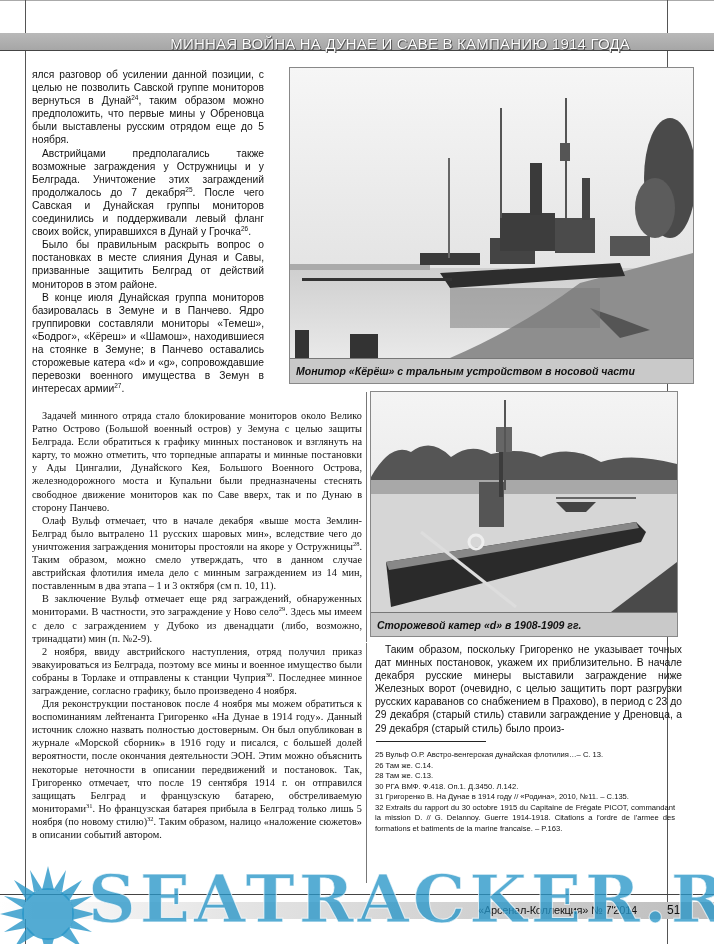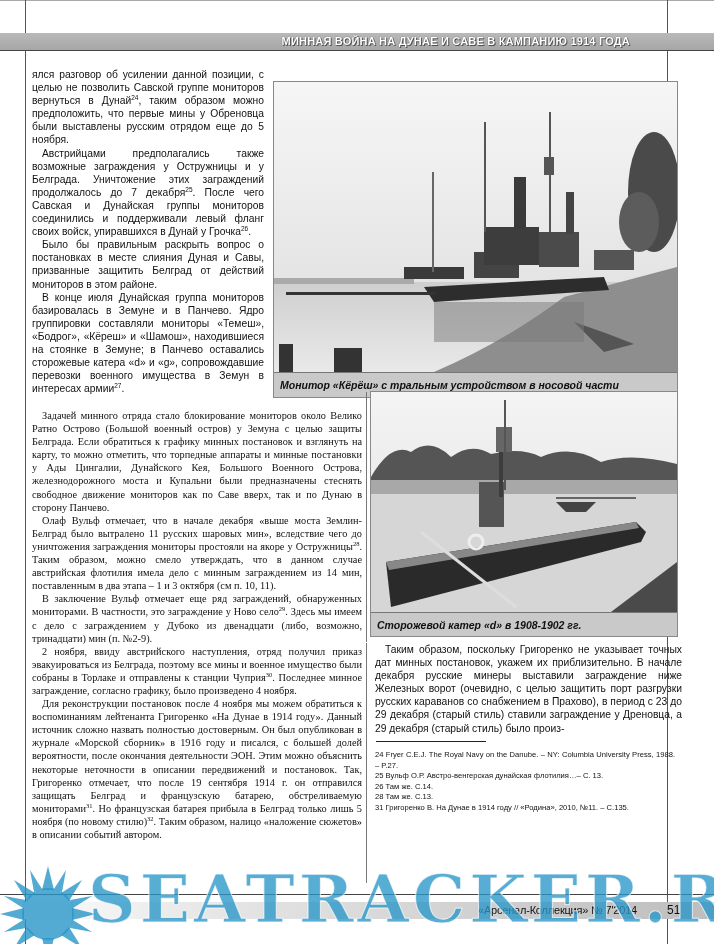--- a/index.html
+++ b/index.html
@@ -12,22 +12,22 @@
     .vline.left { left: 25px; }
     .vline.right { left: 667px; }
     .hline-top { position: absolute; left: 0; right: 0; top: 0; height: 1px; background: #aaa; }
     .header-band {
       position: absolute; left: 0; right: 0; top: 33px; height: 17px;
       background: linear-gradient(#b9b9b9, #a6a6a6);
       border-bottom: 1px solid #444;
     }
     .header-title {
       position: absolute; right: 84px; top: 35px;
-      font-family: "Liberation Sans", sans-serif; font-weight: bold;
-      font-size: 11px; color: #fff; letter-spacing: 0.2px;
+      font-family: "Liberation Sans", sans-serif; font-weight: normal;
+      font-size: 15px; color: #fff; letter-spacing: 0.2px;
       text-shadow: 0 0 1px #333, 1px 1px 0 #555;
       white-space: nowrap;
     }
     .col { position: absolute; font-size: 10.3px; line-height: 13.1px; text-align: justify; }
     .col p { margin: 0; text-indent: 10px; }
     .col p.noindent { text-indent: 0; }
     sup { font-size: 6.5px; line-height: 0; vertical-align: super; }
     #col-left-top { left: 32px; top: 68px; width: 232px; }
     #col-left-bottom { left: 32px; top: 409px; width: 330px; font-family: Liberation Serif, serif; }
     #col-right-bottom { left: 375px; top: 643px; width: 307px; }
@@ -71,21 +71,21 @@
 <div class="header-band"></div>
 <div class="header-title">МИННАЯ ВОЙНА НА ДУНАЕ И САВЕ В КАМПАНИЮ 1914 ГОДА</div>
 
 <div class="col" id="col-left-top">
   <p class="noindent"><span>ялся разговор об усилении данной позиции, с целью не позволить Савской группе мониторов вернуться в Дунай</span><sup>24</sup><span>, таким образом можно предположить, что первые мины у Обреновца были выставлены русским отрядом еще до 5 ноября.</span></p>
   <p><span>Австрийцами предполагались также возможные заграждения у Остружницы и у Белграда. Уничтожение этих заграждений продолжалось до 7 декабря</span><sup>25</sup><span>. После чего Савская и Дунайская группы мониторов соединились и поддерживали левый фланг своих войск, упиравшихся в Дунай у Грочка</span><sup>26</sup><span>.</span></p>
   <p><span>Было бы правильным раскрыть вопрос о постановках в месте слияния Дуная и Савы, призванные защитить Белград от действий мониторов в этом районе.</span></p>
   <p><span>В конце июля Дунайская группа мониторов базировалась в Земуне и в Панчево. Ядро группировки составляли мониторы «Темеш», «Бодрог», «Кёреш» и «Шамош», находившиеся на стоянке в Земуне; в Панчево оставались сторожевые катера «d» и «g», сопровождавшие перевозки военного имущества в Земун в интересах армии</span><sup>27</sup><span>.</span></p>
 </div>
 
-<div class="photo" style="left:273px; top:67px; width:403px; height:315px;margin-top:14px;">
+<div class="photo" style="left:289px; top:67px; width:403px; height:315px;">
   <svg width="403" height="290" viewBox="0 0 403 290">
     <defs>
       <linearGradient id="sky1" x1="0" y1="0" x2="0" y2="1">
         <stop offset="0" stop-color="#f6f6f6"></stop>
           <stop offset="1" stop-color="#dcdcdc"></stop>
       </linearGradient>
       <linearGradient id="water1" x1="0" y1="0" x2="0" y2="1">
         <stop offset="0" stop-color="#cfcfcf"></stop>
           <stop offset="1" stop-color="#e9e9e9"></stop>
       </linearGradient>
@@ -151,44 +151,45 @@
 
     <path d="M185 110 L225 110 L215 120 L195 120 Z" fill="#444"></path>
     <rect x="185" y="105" width="80" height="2" fill="#666"></rect>
 
     <circle cx="105" cy="150" r="7" fill="none" stroke="#eee" stroke-width="3"></circle>
 
     <path d="M50 140 L145 215" stroke="#ddd" stroke-width="3"></path>
 
     <path d="M240 220 L306 170 L306 220 Z" fill="#4a4a4a"></path>
   </svg>
-  <div class="caption" style="left:0; top:220px; width:306px; height:24px;">Сторожевой катер «d» в 1908-1902 гг.</div>
+  <div class="caption" style="left:0; top:220px; width:306px; height:24px;">Сторожевой катер «d» в 1908-1909 гг.</div>
 </div>
 
 <div class="col" id="col-left-bottom">
   <p><span>Задачей минного отряда стало блокирование мониторов около Велико Ратно Острово (Большой военный остров) у Земуна с целью защиты Белграда. Если обратиться к графику минных постановок и взглянуть на карту, то можно отметить, что торпедные аппараты и минные постановки у Ады Цингалии, Дунайского Кея, Большого Военного Острова, железнодорожного моста и Купальни были предназначены стеснять свободное движение мониторов как по Саве вверх, так и по Дунаю в сторону Панчево.</span></p>
   <p><span>Олаф Вульф отмечает, что в начале декабря «выше моста Землин-Белград было вытралено 11 русских шаровых мин», вследствие чего до уничтожения заграждения мониторы простояли на якоре у Остружницы</span><sup>28</sup><span>. Таким образом, можно смело утверждать, что в данном случае австрийская флотилия имела дело с минным заграждением из 14 мин, поставленным в два этапа – 1 и 3 октября (см п. 10, 11).</span></p>
   <p><span>В заключение Вульф отмечает еще ряд заграждений, обнаруженных мониторами. В частности, это заграждение у Ново село</span><sup>29</sup><span>. Здесь мы имеем с дело с заграждением у Дубоко из двенадцати (либо, возможно, тринадцати) мин (п. №2-9).</span></p>
   <p><span>2 ноября, ввиду австрийского наступления, отряд получил приказ эвакуироваться из Белграда, поэтому все мины и военное имущество были собраны в Торлаке и отправлены к станции Чуприя</span><sup>30</sup><span>. Последнее минное заграждение, согласно графику, было произведено 4 ноября.</span></p>
   <p><span>Для реконструкции постановок после 4 ноября мы можем обратиться к воспоминаниям лейтенанта Григоренко «На Дунае в 1914 году». Данный источник сложно назвать полностью достоверным. Он был опубликован в журнале «Морской сборник» в 1916 году и писался, с большей долей вероятности, после окончания деятельности ЭОН. Этим можно объяснить некоторые неточности в описании передвижений и постановок. Так, Григоренко отмечает, что после 19 сентября 1914 г. он отправился защищать Белград и французскую батарею, обстреливаемую мониторами</span><sup>31</sup><span>. Но французская батарея прибыла в Белград только лишь 5 ноября (по новому стилю)</span><sup>32</sup><span>. Таким образом, налицо «наложение сюжетов» в описании событий автором.</span></p>
 </div>
 
 <div class="sep-v" style="left:366px; top:643px; height:240px;"></div>
 
 <div class="col" id="col-right-bottom">
   <p><span>Таким образом, поскольку Григоренко не указывает точных дат минных постановок, укажем их приблизительно. В начале декабря русские минеры выставили заграждение ниже Железных ворот (очевидно, с целью защитить порт разгрузки русских караванов со снабжением в Прахово), в период с 23 до 29 декабря (старый стиль) ставили заграждение у Дреновца, а 29 декабря (старый стиль) было произ-</span></p>
 </div>
 
 <div class="fn-rule"></div>
 <div class="footnotes">
-  <div>24 Fryer C.E.J. The Royal Navy on the Danube. – NY: Columbia University Press, 1988. – P.27.</div>
   <div>25 Вульф О.Р. Австро-венгерская дунайская флотилия…– С. 13.</div>
   <div>26 Там же. С.14.</div>
   <div>28 Там же. С.13.</div>
+  <div>30 РГА ВМФ. Ф.418. Оп.1. Д.3450. Л.142.</div>
   <div>31 Григоренко В. На Дунае в 1914 году // «Родина», 2010, №11. – С.135.</div>
+  <div>32 Extraits du rapport du 30 octobre 1915 du Capitaine de Frégate PICOT, commandant la mission D. // G. Delannoy. Guerre 1914-1918. Citations a l'ordre de l'armee des formations et batiments de la marine francaise. – P.163.</div>
 </div>
 
 <div class="bottom-rule"></div>
 <div class="footer-band"></div>
 <div class="footer-mag">«Арсенал-Коллекция» № 7'2014</div>
 <div class="footer-page">51</div>
 
 <svg class="watermark" viewBox="0 0 714 86">
   <g transform="translate(48,56)" fill="rgba(40,150,200,0.8)">
     <circle r="26"></circle>

